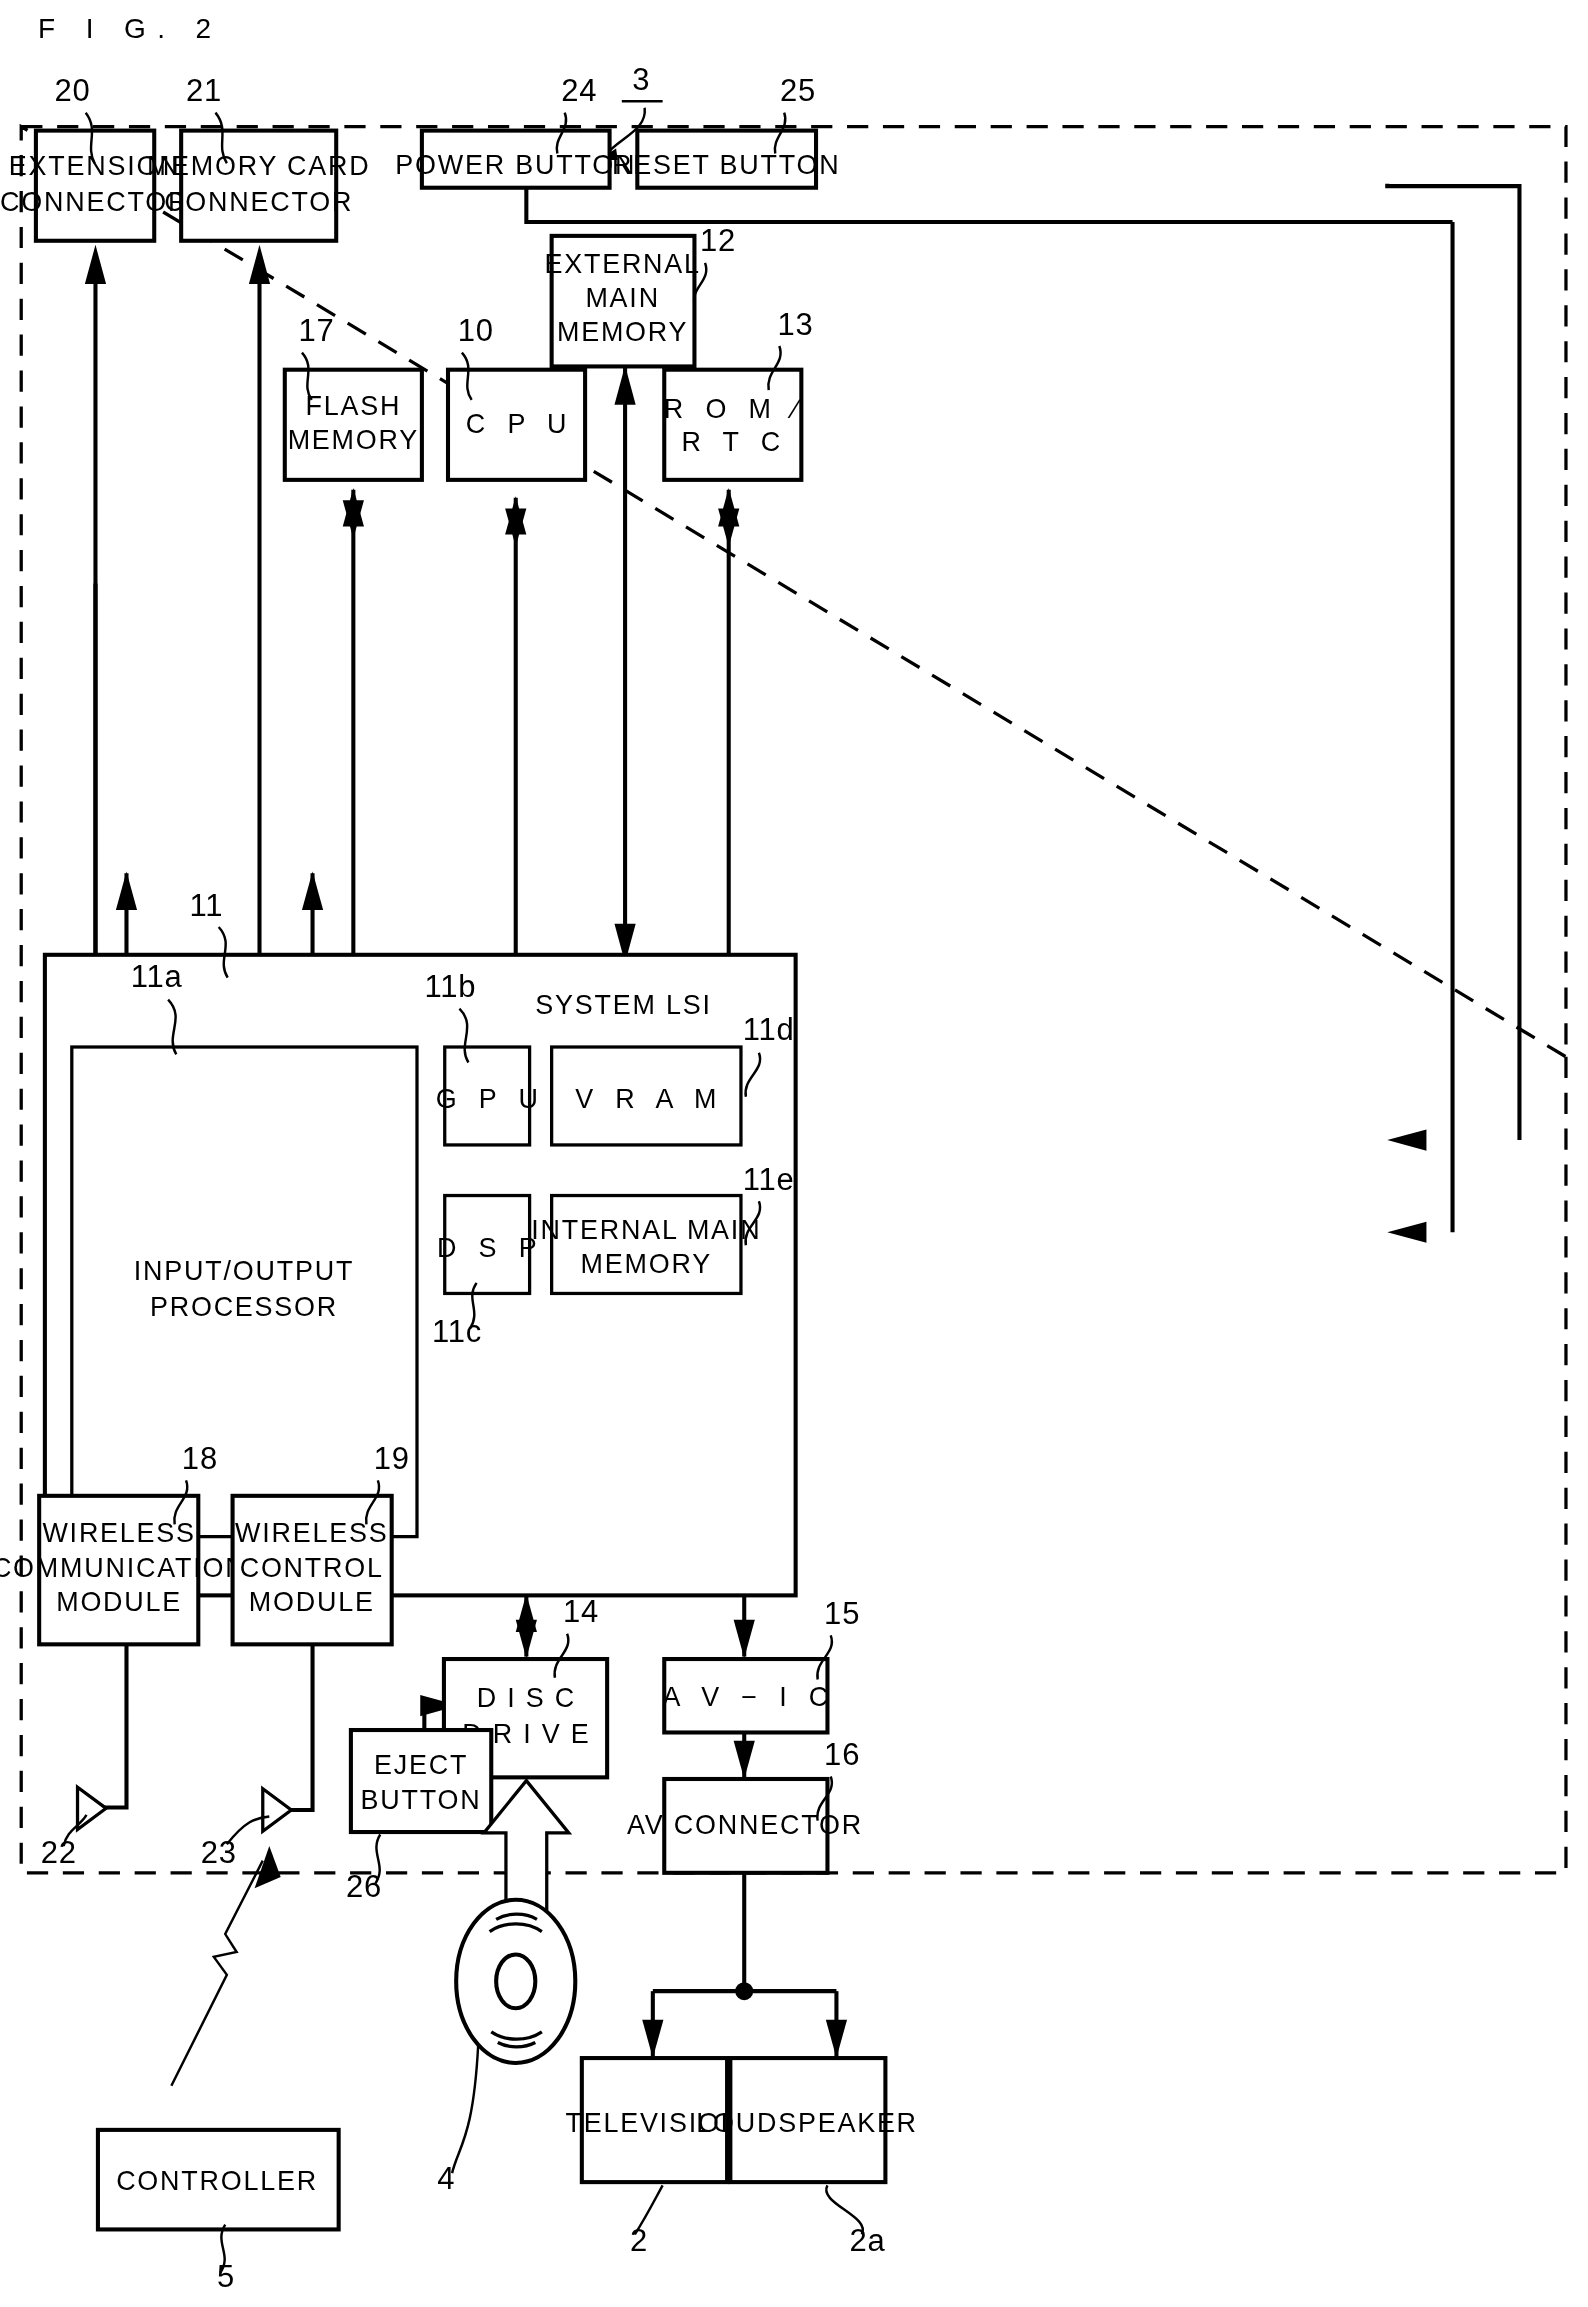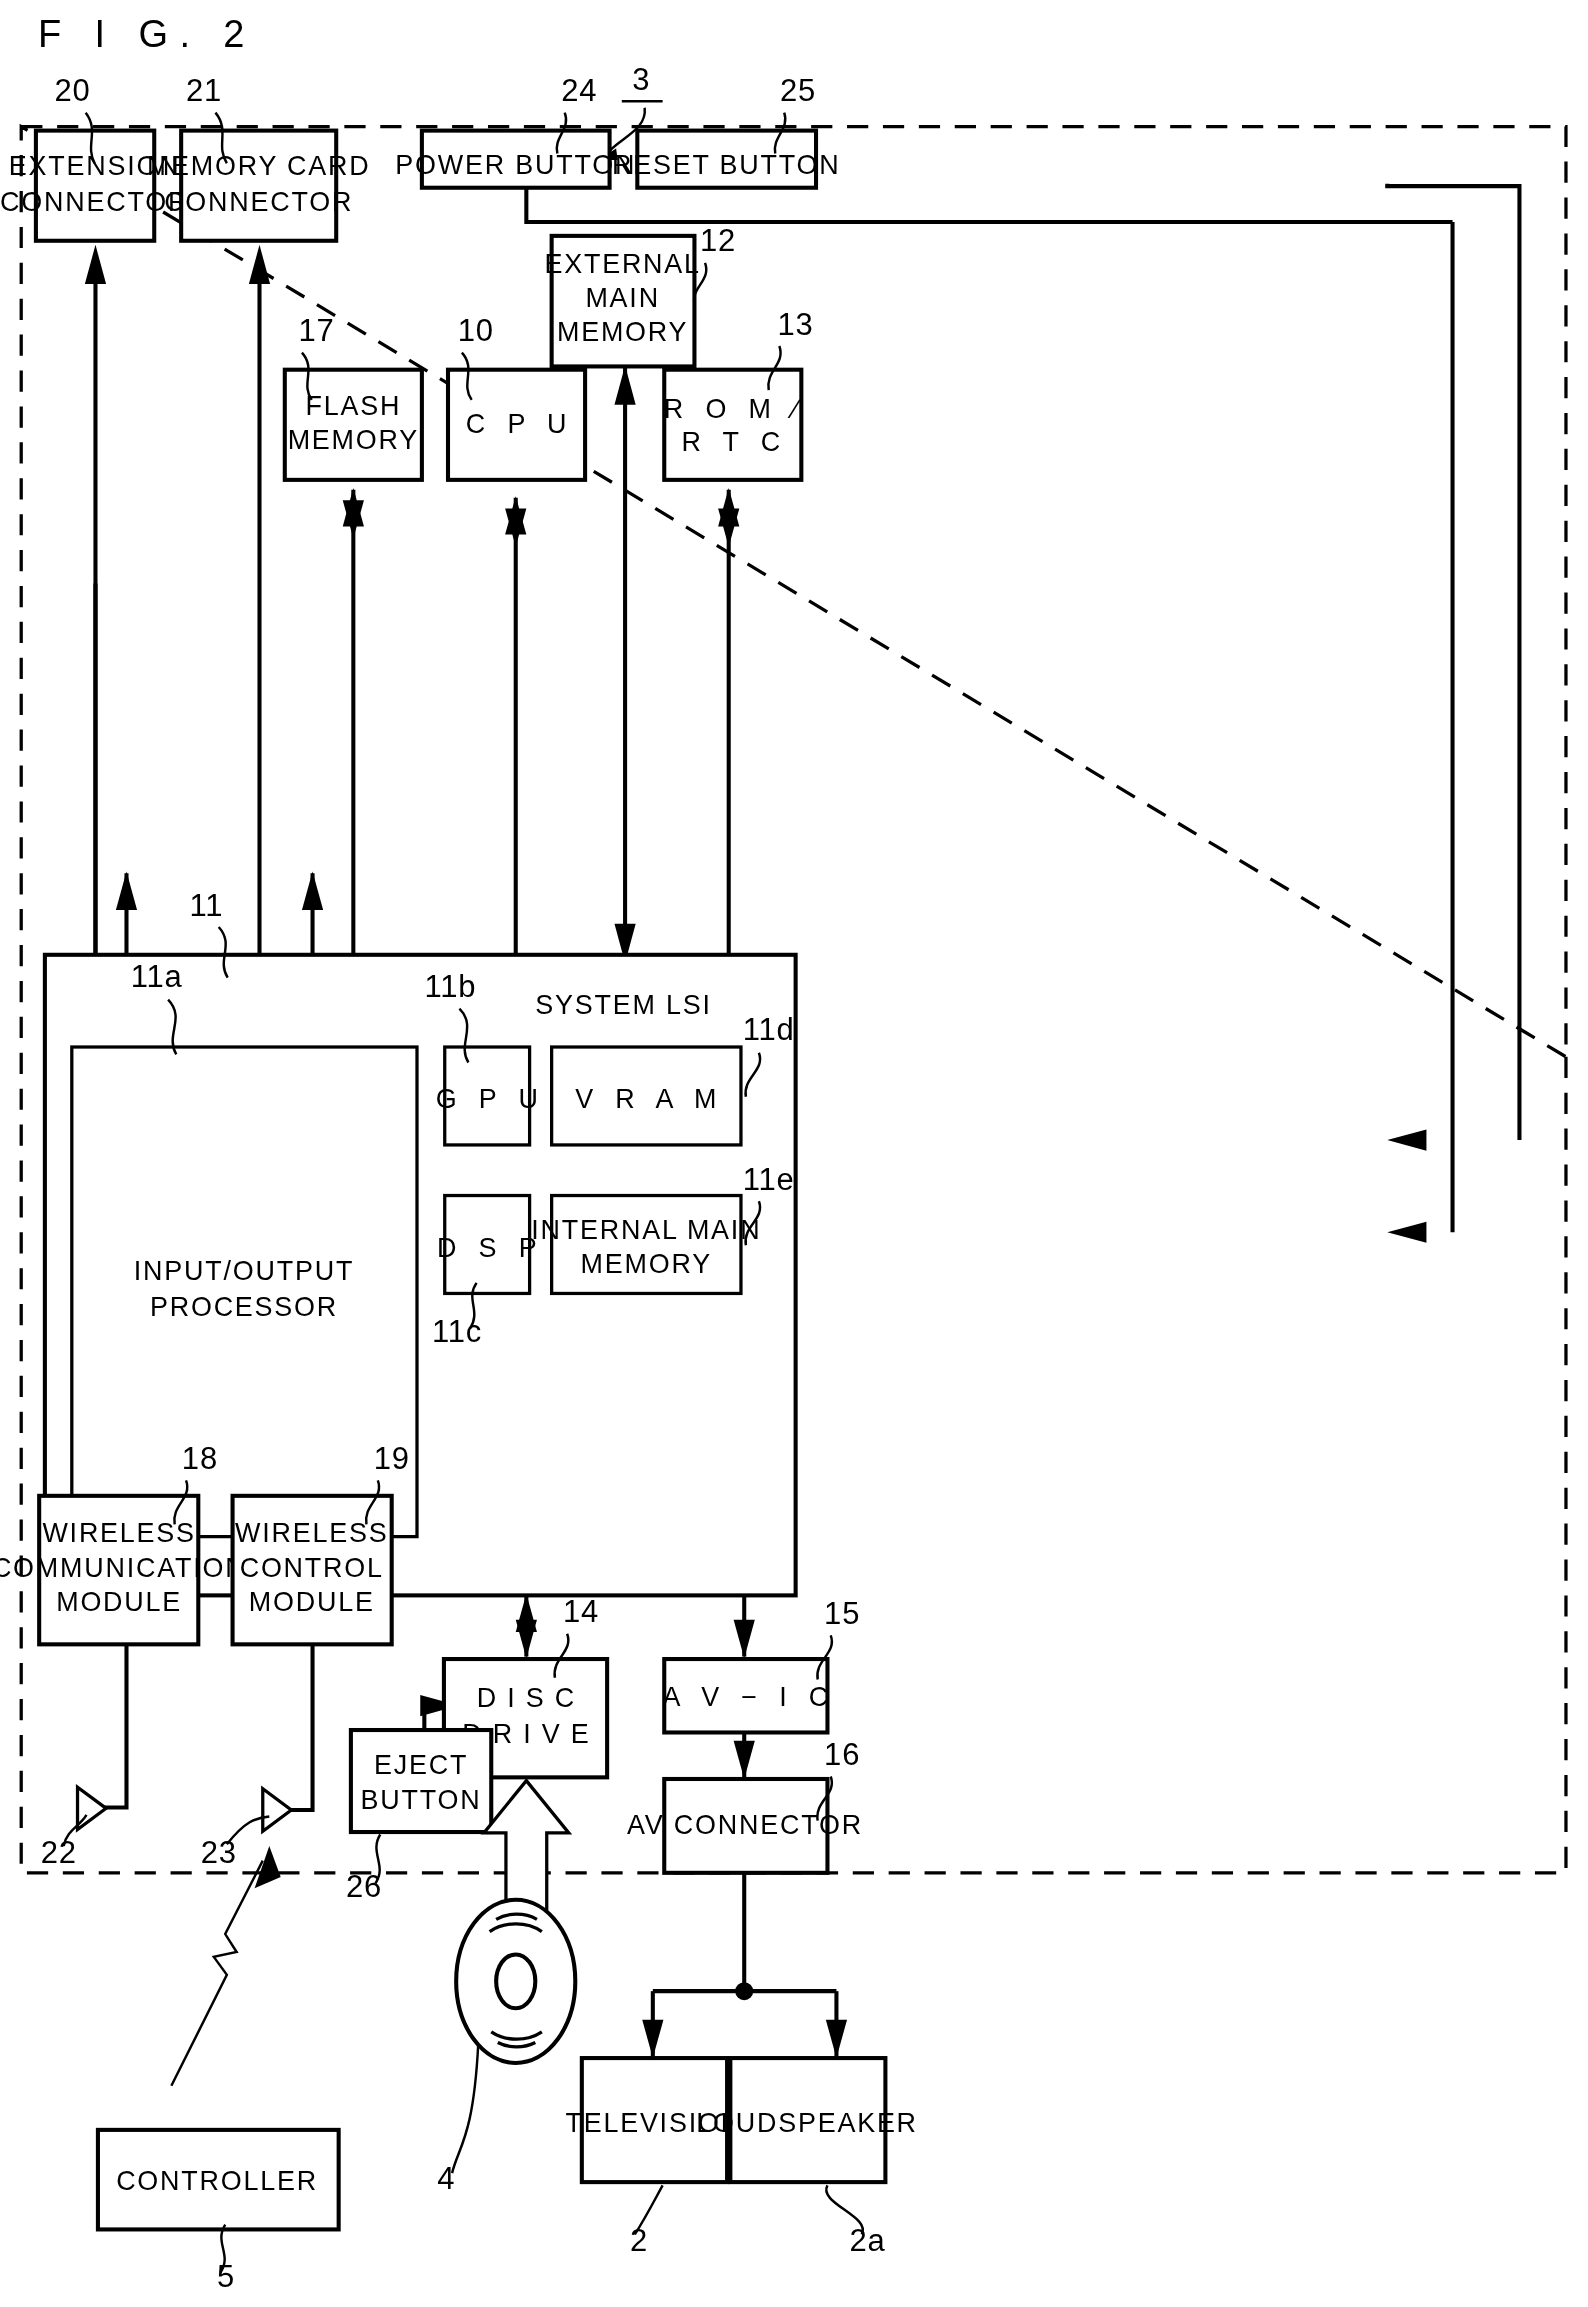--- a/index.html
+++ b/index.html
@@ -1,19 +1,19 @@
 <!DOCTYPE html>
 <html style="font-size:13px"><head>
 <meta charset="utf-8">
 <style>
   html,body{margin:0;padding:0;background:#fff;}
   body{width:1588px;height:2307px;position:relative;
        font-family:"Liberation Sans", sans-serif;color:#000;overflow:hidden;}
   #diagram{position:absolute;top:0;left:0;width:1588px;height:2307px;}
-  .fig-title{position:absolute;left:38px;top:13px;font-size:38px;letter-spacing:11.4px;
+  .fig-title{position:absolute;left:38px;top:13px;font-size:28px;letter-spacing:11.4px;
              font-family:"Liberation Sans", sans-serif;white-space:nowrap;}
   svg{position:absolute;top:0;left:0;}
   text{font-family:"Liberation Sans", sans-serif;fill:#000;}
   .blabel{font-size:33px;letter-spacing:2.2px;text-anchor:middle;}
   .blabel-wide{font-size:33px;letter-spacing:9px;text-anchor:middle;}
   .reflabel{font-size:38px;text-anchor:middle;letter-spacing:1px;}
   .lsi-title{font-size:33px;letter-spacing:2.2px;text-anchor:middle;}
   .box{fill:#fff;stroke:#000;stroke-width:5;}
   .innerbox{fill:#fff;stroke:#000;stroke-width:4;}
   .dashbox{fill:none;stroke:#000;stroke-width:4;stroke-dasharray:26 18;}

